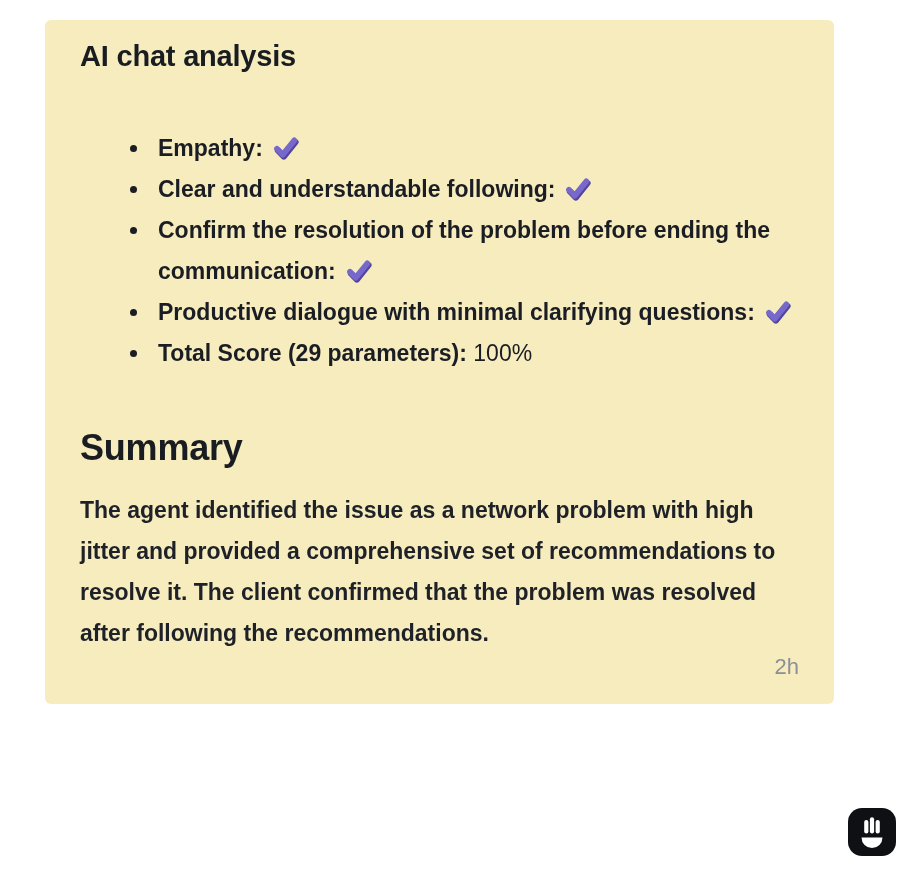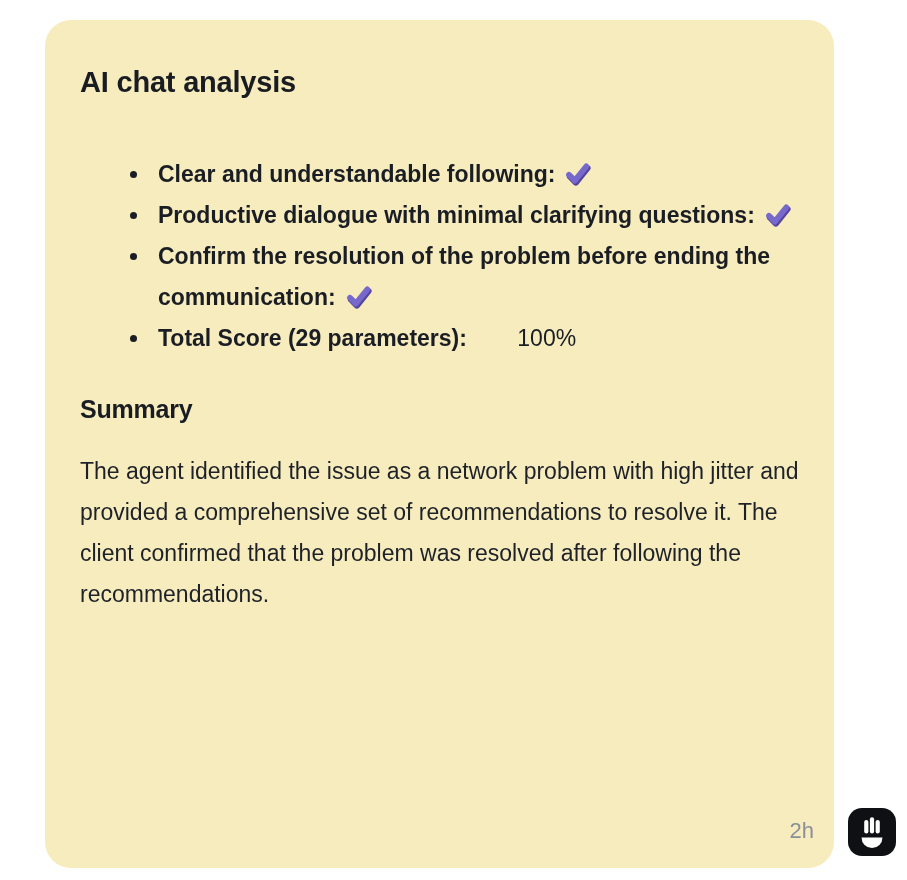--- a/index.html
+++ b/index.html
@@ -8,24 +8,24 @@
     font-family: "Liberation Sans", "DejaVu Sans", sans-serif;
     color: #1a1d23;
     position: relative;
     overflow: hidden;
   }
   .card {
     position: absolute;
     left: 45px;
     top: 20px;
     width: 789px;
-    height: 848px;
+    height: 684px;
     background: #f6ecbe;
-    border-radius: 26px;
-    padding: 42px 35px;
+    border-radius: 6px;
+    padding: 16px 35px;
   }
   .card-title {
     font-size: 29px;
     font-weight: 700;
     line-height: 40px;
     letter-spacing: -0.2px;
     color: #191c21;
   }
   ul.checklist {
     list-style: none;
@@ -49,40 +49,40 @@
     border-radius: 50%;
     background: #1a1d23;
   }
   .check-icon {
     display: inline-block;
     width: 30px;
     height: 25px;
     vertical-align: -4px;
     margin-left: 7px;
   }
-  .score-value { font-weight: 400; margin-left: 44px; }
+  .score-value { font-weight: 400; }
   .section-heading {
-    font-size: 25px;
+    font-size: 36px;
     font-weight: 700;
     line-height: 40px;
     letter-spacing: -0.2px;
-    margin-top: 30px;
+    margin-top: 54px;
     color: #191c21;
   }
   .summary-text {
     margin-top: 22px;
     font-size: 23px;
-    font-weight: 400;
+    font-weight: 700;
     line-height: 41px;
     color: #1e2127;
     max-width: 719px;
   }
   .timestamp {
     position: absolute;
-    right: 20px;
+    right: 35px;
     bottom: 24px;
     font-size: 22px;
     line-height: 26px;
     color: #8a8f98;
   }
   .avatar {
     position: absolute;
     left: 848px;
     top: 808px;
     width: 48px;
@@ -90,29 +90,33 @@
     cursor: pointer;
   }
 </style>
 </head>
 <body>
 
 <div class="card">
   <h1 class="card-title">AI chat analysis</h1>
 
   <ul class="checklist">
+    <li><strong>Empathy:</strong><svg class="check-icon" viewBox="0 0 32 28">
+          <path d="M7 15.5 L13.5 22 L26.5 6" fill="none" stroke="#55449c" stroke-width="7" stroke-linecap="round" stroke-linejoin="round" transform="translate(1.2,2)"></path>
+          <path d="M7 15.5 L13.5 22 L26.5 6" fill="none" stroke="#7768cc" stroke-width="6.4" stroke-linecap="round" stroke-linejoin="round"></path>
+        </svg></li>
     <li><strong>Clear and understandable following:</strong><svg class="check-icon" viewBox="0 0 32 28">
           <path d="M7 15.5 L13.5 22 L26.5 6" fill="none" stroke="#55449c" stroke-width="7" stroke-linecap="round" stroke-linejoin="round" transform="translate(1.2,2)"></path>
           <path d="M7 15.5 L13.5 22 L26.5 6" fill="none" stroke="#7768cc" stroke-width="6.4" stroke-linecap="round" stroke-linejoin="round"></path>
         </svg></li>
-    <li><strong>Productive dialogue with minimal clarifying questions:</strong><svg class="check-icon" viewBox="0 0 32 28">
+    <li><strong>Confirm the resolution of the problem before ending the communication:</strong><svg class="check-icon" viewBox="0 0 32 28">
           <path d="M7 15.5 L13.5 22 L26.5 6" fill="none" stroke="#55449c" stroke-width="7" stroke-linecap="round" stroke-linejoin="round" transform="translate(1.2,2)"></path>
           <path d="M7 15.5 L13.5 22 L26.5 6" fill="none" stroke="#7768cc" stroke-width="6.4" stroke-linecap="round" stroke-linejoin="round"></path>
         </svg></li>
-    <li><strong>Confirm the resolution of the problem before ending the communication:</strong><svg class="check-icon" viewBox="0 0 32 28">
+    <li><strong>Productive dialogue with minimal clarifying questions:</strong><svg class="check-icon" viewBox="0 0 32 28">
           <path d="M7 15.5 L13.5 22 L26.5 6" fill="none" stroke="#55449c" stroke-width="7" stroke-linecap="round" stroke-linejoin="round" transform="translate(1.2,2)"></path>
           <path d="M7 15.5 L13.5 22 L26.5 6" fill="none" stroke="#7768cc" stroke-width="6.4" stroke-linecap="round" stroke-linejoin="round"></path>
         </svg></li>
     <li><strong>Total Score (29 parameters):</strong> <span class="score-value">100%</span></li>
   </ul>
 
   <h2 class="section-heading">Summary</h2>
   <p class="summary-text">The agent identified the issue as a network problem with high jitter and provided a comprehensive set of recommendations to resolve it. The client confirmed that the problem was resolved after following the recommendations.</p>
 
   <div class="timestamp">2h</div>

